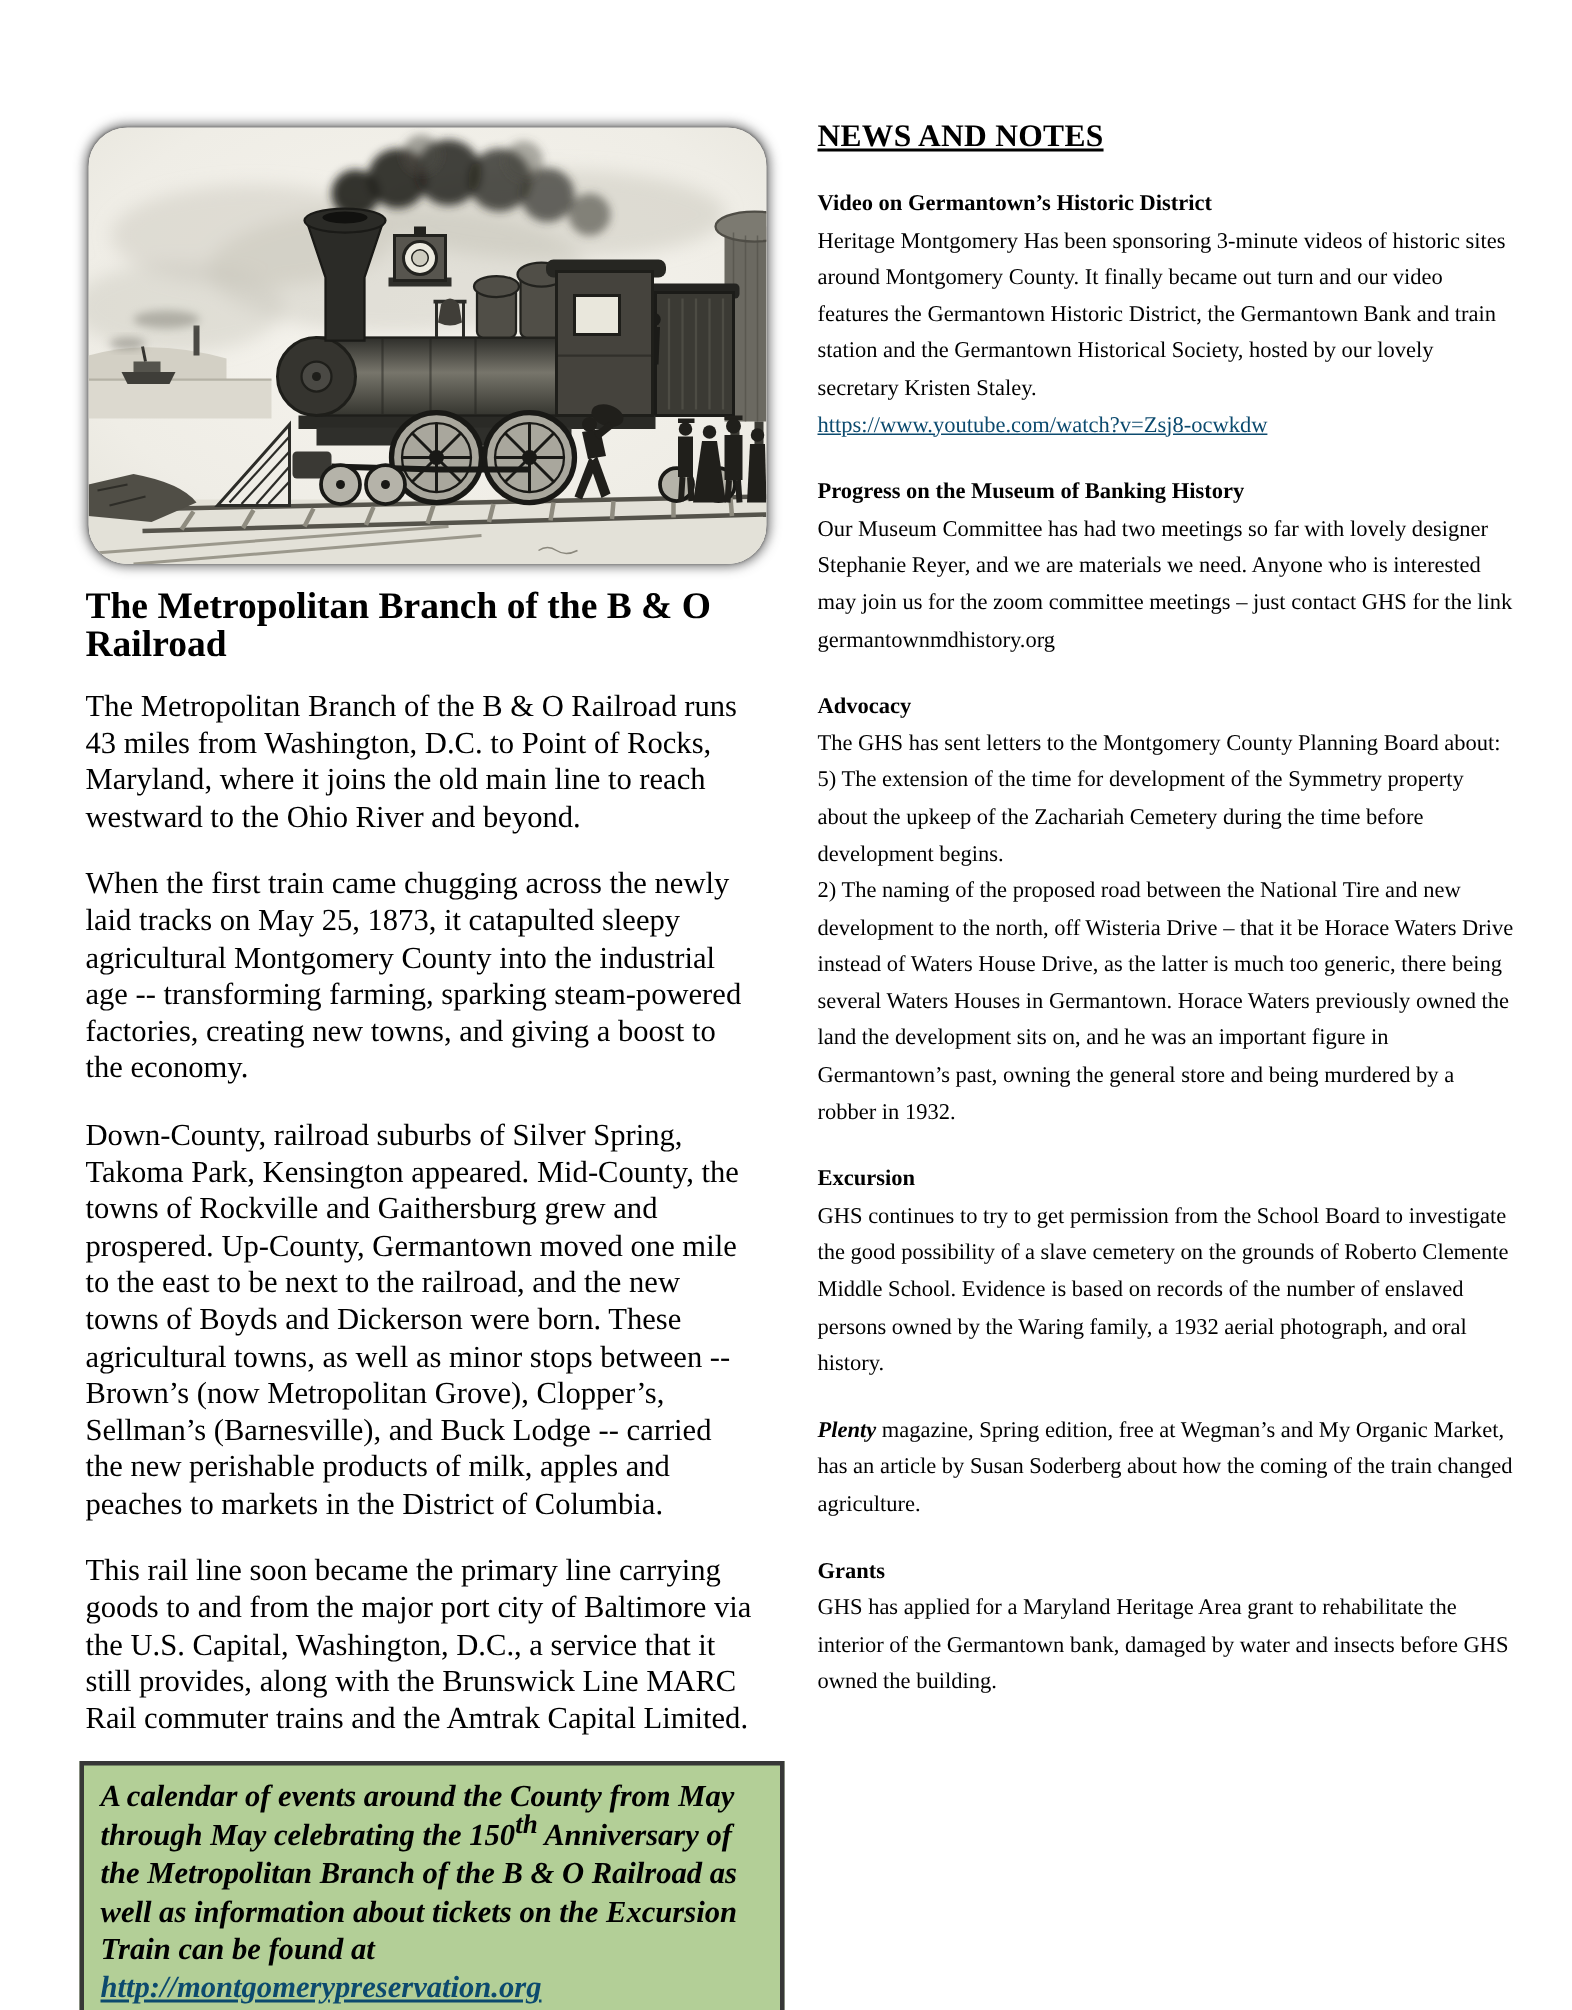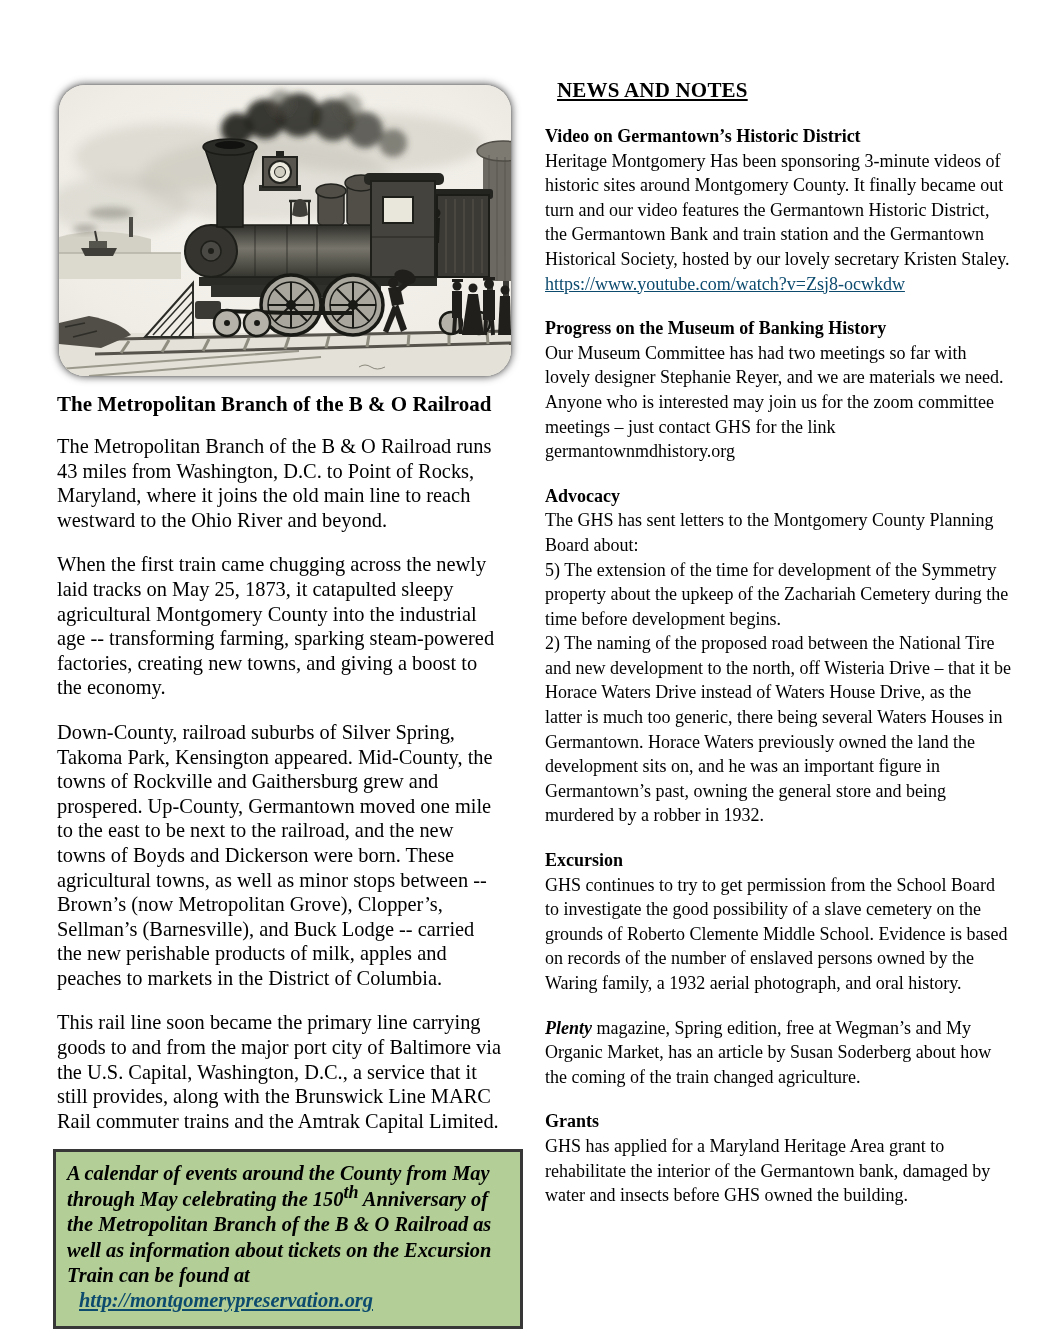--- a/index.html
+++ b/index.html
@@ -11,39 +11,39 @@
   .col-left{position:absolute;left:57px;top:85px;width:456px;}
   .col-right{position:absolute;left:545px;top:78px;width:467px;}
 
   .figure{
     width:452px;height:291px;border-radius:26px;overflow:hidden;
     margin:0 0 16px 2px;background:#f1efe9;
     box-shadow:0 0 7px 2px rgba(70,70,70,.7), 0 0 2px rgba(60,60,60,.6);
   }
   .figure svg{display:block;width:100%;height:100%;}
 
-  .left-head{font-size:21px;font-weight:bold;margin:16px 0 17px 0;line-height:25px;}
+  .left-head{font-size:25px;font-weight:bold;margin:16px 0 17px 0;line-height:25px;}
   .body-text{font-size:20.4px;line-height:24.6px;margin:0 12px 20px 0;}
   .callout{
     box-sizing:border-box;width:470px;margin-left:-4px;
     background:#b3cf97;border:3px solid #373737;
     padding:9px 12px 12px 11px;
     font-weight:bold;font-style:italic;font-size:20.4px;line-height:25.4px;
   }
   .callout sup{font-size:18px;line-height:0;}
   a.doc-link{color:#0c4a6e;text-decoration:underline;}
-  .callout a.doc-link{font-weight:bold;font-style:italic;margin-left:12px;}
+  .callout a.doc-link{font-weight:bold;font-style:italic;}
 
   .news-head{
     font-size:21px;font-weight:bold;text-decoration:underline;
-    margin:0 0 21px 12px;line-height:25px;letter-spacing:.2px;
+    margin:0 0 21px 0;line-height:25px;letter-spacing:.2px;
   }
   .sec{margin:0 0 20px 0;}
   .sec-title{font-size:20.4px;font-weight:bold;line-height:24.6px;margin:0;}
-  .sec p{margin:0;font-size:18px;line-height:24.6px;}
+  .sec p{margin:0;font-size:15px;line-height:24.6px;}
   .lead-italic{font-weight:bold;font-style:italic;}
 </style>
 </head>
 <body>
 
 <div class="page">
 
   <div class="col-left">
 
     <div class="figure">

